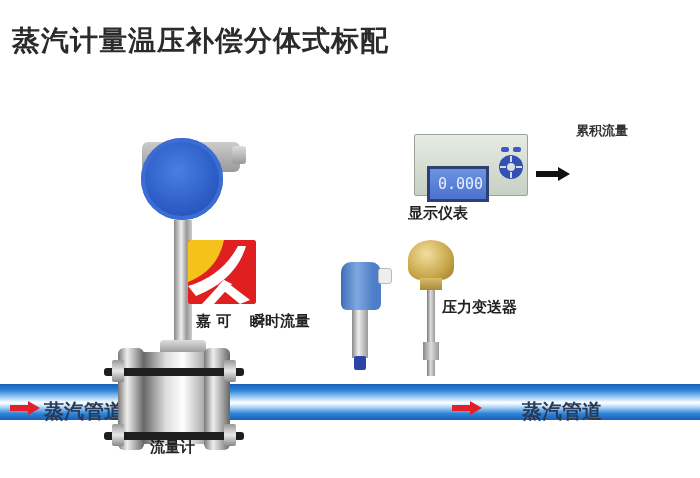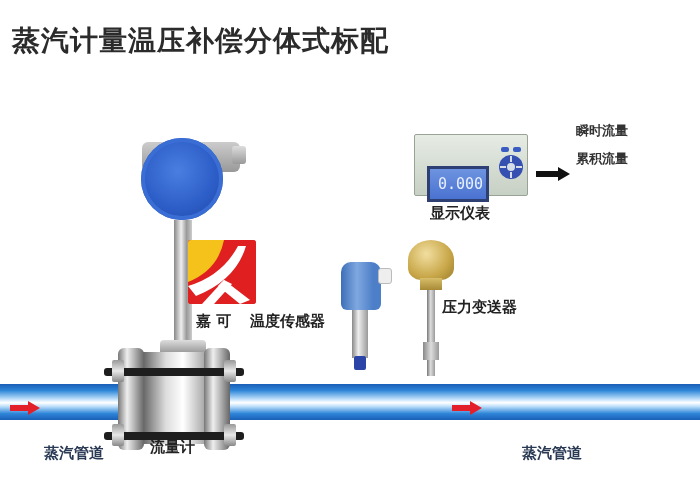--- a/index.html
+++ b/index.html
@@ -4,21 +4,21 @@
 <style>
   html, body { margin:0; padding:0; }
   body { width:700px; height:478px; background:#ffffff; position:relative; overflow:hidden;
          font-family:"DejaVu Sans", sans-serif; }
   .abs { position:absolute; }
   .title { left:12px; top:22px; width:700px; text-align:left; font-size:28px; font-weight:bold;
            color:#2b2b2b; letter-spacing:1px; }
   
   .pipe { left:0; width:700px; height:36px; top:384px;
           background:linear-gradient(to bottom,#1a5fb8 0%,#2f86d8 18%,#bfe0fb 42%,#ffffff 52%,#bfe0fb 62%,#2f86d8 82%,#1a5fb8 100%); }
-  .pipe-label { font-size:15px; font-weight:bold; color:#2a3a55;margin-top:46px; }
+  .pipe-label { font-size:20px; font-weight:bold; color:#2a3a55; }
   .arrow { width:30px; height:14px; }
   
   .flange { background:linear-gradient(to right,#777 0%,#eee 35%,#bbb 60%,#666 100%); border-radius:6px; }
   .bolt { background:#1e1e1e; border-radius:3px; }
   .nut { background:linear-gradient(to bottom,#999,#e8e8e8,#888); border-radius:2px; }
   .stem { background:linear-gradient(to right,#888,#eee 40%,#999 70%,#ccc); }
   .head-box { background:linear-gradient(to bottom,#ccc,#999); border-radius:6px; }
   .head-cover { border-radius:50%; background:radial-gradient(circle at 45% 40%,#4a7fe0 0%,#2d5ec8 55%,#1d44a0 100%);
                 box-shadow:inset 0 0 0 4px #3a6ed5; }
   .label { font-size:15px; font-weight:bold; color:#222; white-space:nowrap; }
@@ -76,21 +76,21 @@
 <div class="abs logo-box" style="left:188px;top:240px;width:68px;height:64px">
   <svg width="68" height="64" viewBox="0 0 68 64">
     <rect width="68" height="64" fill="#e02020"></rect>
     <path d="M0,0 H36 Q30,30 0,42 Z" fill="#f4c21a"></path>
     <path d="M0,46 Q34,36 50,6 L58,6 Q48,40 8,56 Z" fill="#ffffff"></path>
     <path d="M14,64 L36,40 L44,44 L26,64 Z" fill="#ffffff"></path>
     <path d="M36,40 L62,60 L52,64 L30,46 Z" fill="#ffffff"></path>
   </svg>
 </div>
 <div class="abs label" style="left:196px;top:312px">嘉 可</div>
-<div class="abs label" style="left:250px;top:312px">温度传感器</div>
+<div class="abs label" style="left:250px;top:312px">瞬时流量</div>
 
 <div>
   <div class="abs pt-body" style="left:341px;top:262px;width:40px;height:48px"></div>
   <div class="abs" style="left:378px;top:268px;width:12px;height:14px;background:#eee;border:1px solid #bbb;border-radius:3px"></div>
   <div class="abs pt-stem" style="left:352px;top:310px;width:16px;height:48px"></div>
   <div class="abs pt-tip" style="left:354px;top:356px;width:12px;height:14px"></div>
 </div>
 
 <div>
   <div class="abs ts-head" style="left:408px;top:240px;width:46px;height:40px"></div>
@@ -106,22 +106,21 @@
   </div>
   <div class="abs key" style="left:86px;top:12px;width:8px;height:5px"></div>
   <div class="abs key" style="left:98px;top:12px;width:8px;height:5px"></div>
   <div class="abs dpad" style="left:84px;top:20px;width:24px;height:24px">
     <svg width="24" height="24" viewBox="0 0 24 24">
         <circle cx="12" cy="12" r="4" fill="#d6dde6"></circle>
         <path d="M12,1 L12,7 M12,17 L12,23 M1,12 L7,12 M17,12 L23,12" stroke="#d6dde6" stroke-width="2"></path>
       </svg>
   </div>
 </div>
-<div class="abs label" style="left:430px;top:204px">显示仪表</div>
+<div class="abs label" style="left:408px;top:204px">显示仪表</div>
 
 <svg class="abs" style="left:536px;top:167px" width="34" height="14" viewBox="0 0 34 14">
   <polygon points="0,4 22,4 22,0 34,7 22,14 22,10 0,10" fill="#111"></polygon>
 </svg>
 
 <div class="abs" style="left:576px;top:122px">
-  <div class="list-item" style="height:28px">瞬时流量</div>
   <div class="list-item" style="height:28px">累积流量</div>
 </div>
 
 </body></html>

